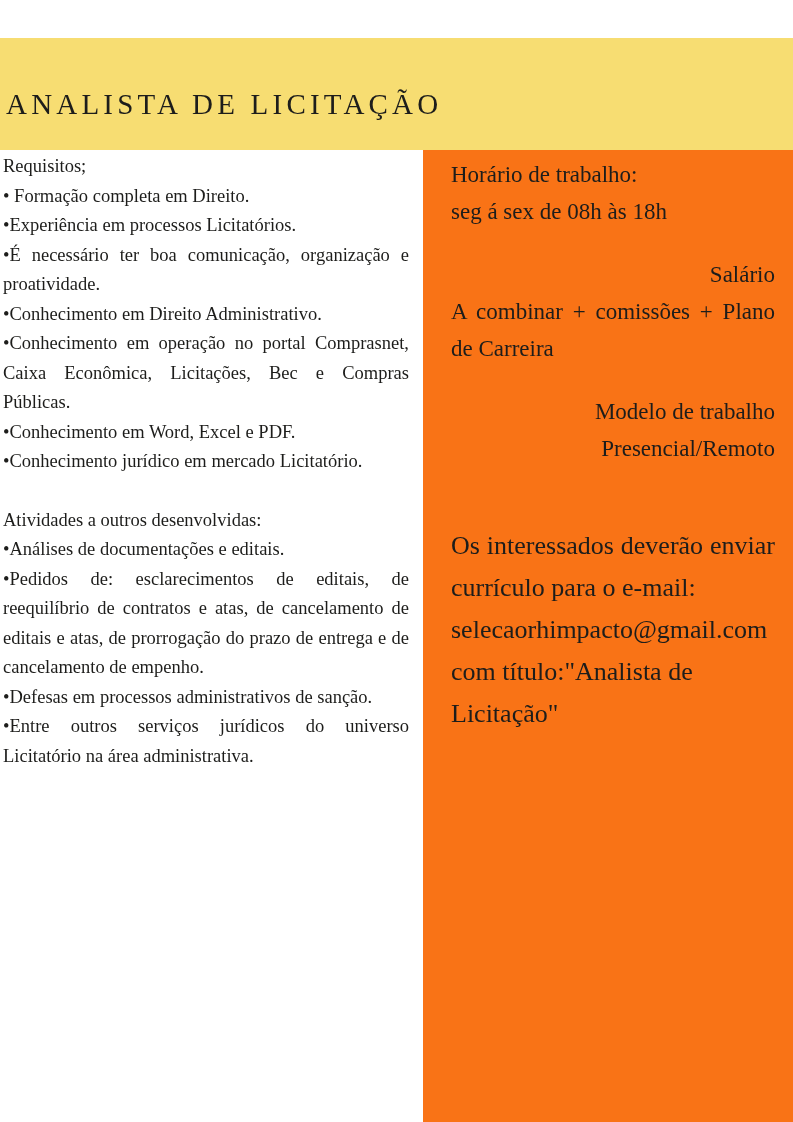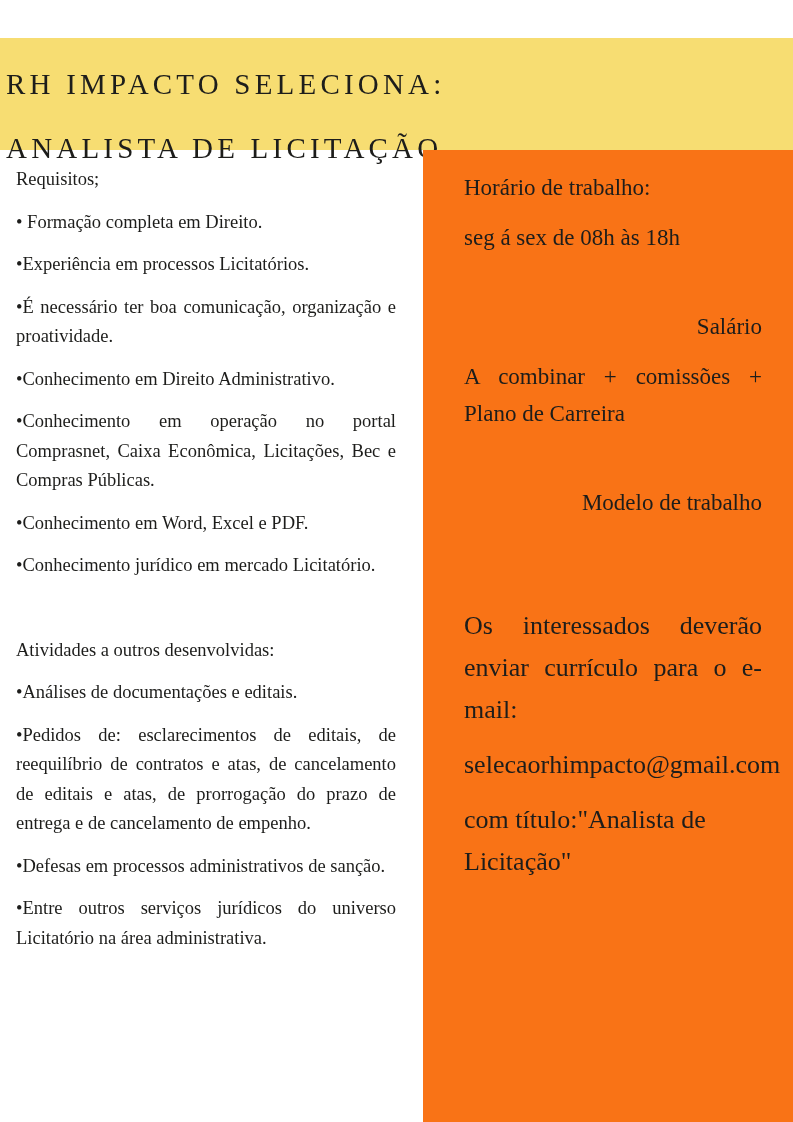--- a/index.html
+++ b/index.html
@@ -59,21 +59,21 @@
     width: 370px;
     height: 1108px;
     background: #f97316;
     box-sizing: border-box;
   }
   .col-right-inner {
     padding: 0px 18px 0 28px;
   }
 
   p {
-    margin: 13px;
+    margin: 0;
     padding: 0;
   }
   .lt {
     font-family: "Liberation Serif", serif;
     font-size: 18.5px;
     line-height: 29.5px;
     color: #1d1d1b;
     text-align: justify;
     text-justify: inter-word;
   }
@@ -104,21 +104,20 @@
   .rt-big.nojust { text-align: left; }
 </style>
 </head>
 <body>
 
 <div class="page">
 
   <div class="header-band"></div>
 
   <div class="header-title">
-    <span class="line1">RH IMPACTO SELECIONA:</span>
     <span class="line2">ANALISTA DE LICITAÇÃO</span>
   </div>
 
   <div class="col-left">
     <div class="col-left-inner">
       <p class="lt nojust">Requisitos;</p>
       <p class="lt nojust">• Formação completa em Direito.</p>
       <p class="lt">•Experiência em processos Licitatórios.</p>
       <p class="lt">•É necessário ter boa comunicação, organização e proatividade.</p>
       <p class="lt">•Conhecimento em Direito Administrativo.</p>
@@ -137,20 +136,21 @@
   <div class="col-right">
     <div class="col-right-inner">
       <div style="height:6px"></div>
       <p class="rt">Horário de trabalho:</p>
       <p class="rt"> seg á sex de 08h às 18h</p>
       <div class="spacer-sm"></div>
       <p class="rt nojust">Salário</p>
       <p class="rt">A combinar + comissões + Plano de Carreira</p>
       <div class="spacer-sm"></div>
       <p class="rt nojust">Modelo de trabalho</p>
+      <p class="rt nojust">Presencial/Remoto</p>
       <div class="spacer-lg"></div>
       <p class="rt-big">Os interessados deverão enviar currículo para o e-mail:</p>
       <p class="rt-big nojust">selecaorhimpacto@gmail.com</p>
       <p class="rt-big nojust">com título:"Analista de Licitação"</p>
     </div>
   </div>
 
 </div>
 
 </body></html>

